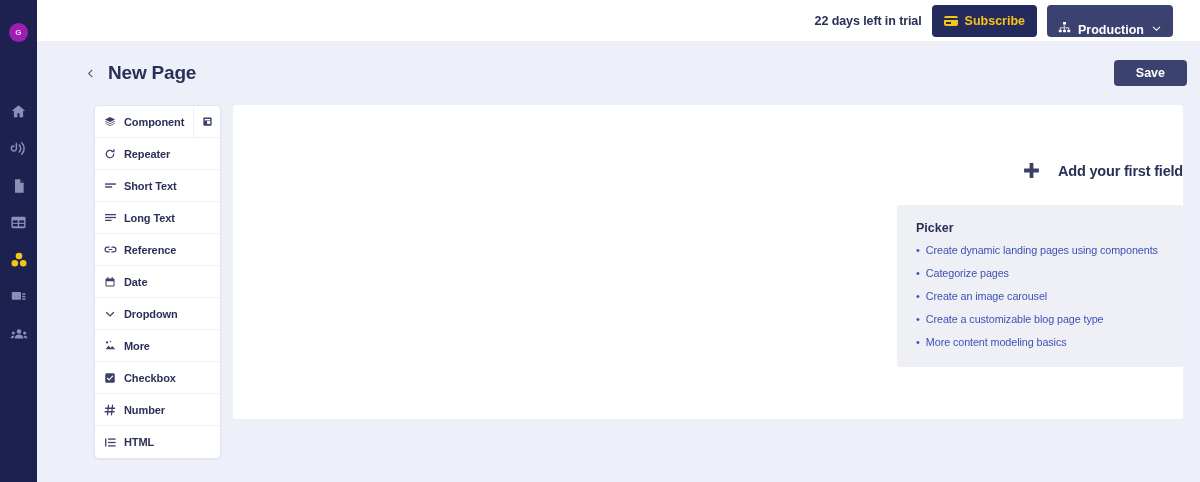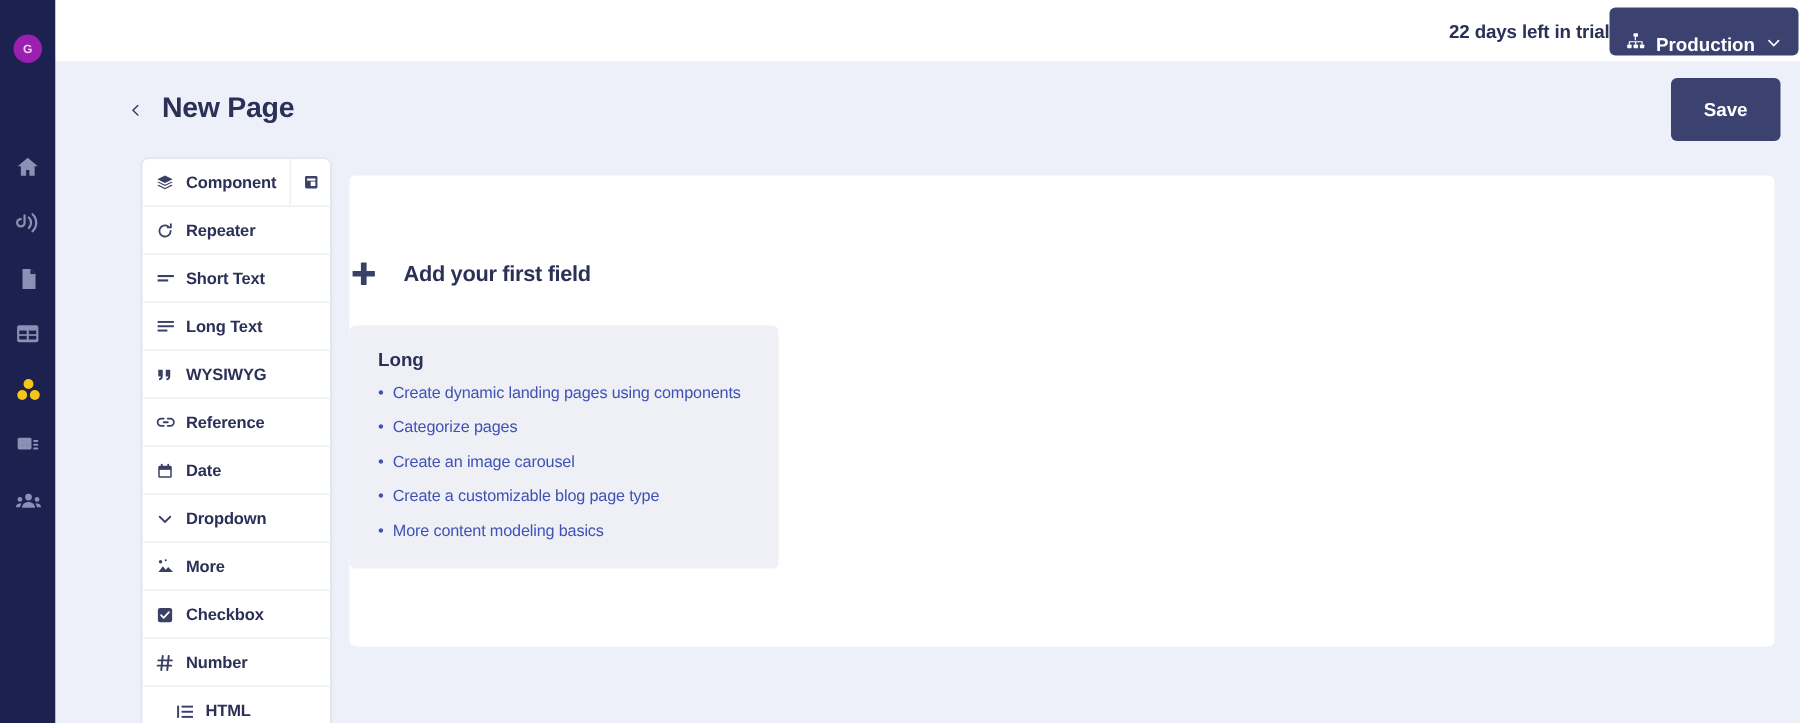--- a/index.html
+++ b/index.html
@@ -37,21 +37,21 @@
   .rail-item svg { display: block; }
   .rail-item.active { color: #f5c518; }
 
   
   .right { flex: 1 1 auto; display: flex; flex-direction: column; min-width: 0; }
 
   
   .topbar {
     height: 41px; background: #ffffff;
     display: flex; align-items: center; justify-content: flex-end;
-    padding-right: 1px; 
+    padding-right: 27px; gap: 10px;
     flex: 0 0 41px;
   }
   .trial-text {
     font-size: 12.5px; font-weight: bold; color: #2b3057; letter-spacing: -.1px;
   }
   .btn-subscribe {
     background: #242a5c; color: #f5c518;
     border: none; border-radius: 4px;
     height: 32px; padding: 0 12px;
     display: flex; align-items: center; gap: 7px;
@@ -83,21 +83,21 @@
     width: 18px; height: 18px; color: #3a4066;
     display: flex; align-items: center; justify-content: center;
     font-size: 15px; cursor: pointer; margin-right: 9px;
   }
   .page-title {
     font-size: 19px; font-weight: bold; color: #2b3057; letter-spacing: -.2px;
   }
   .head-spacer { flex: 1 1 auto; }
   .btn-save {
     background: #3c4270; color: #ffffff; border: none; border-radius: 4px;
-    height: 42px; padding: 0 22px;
+    height: 26px; padding: 0 22px;
     font-size: 12.5px; font-weight: bold;
     font-family: "Liberation Sans", sans-serif;
     cursor: pointer;
   }
 
   
   .work { display: flex; padding: 0 17px 0 57px; gap: 12px; align-items: flex-start; }
 
   
   .palette {
@@ -113,43 +113,42 @@
     display: flex; align-items: center;
     padding: 0 8px;
     border-bottom: 1px solid #eef0f6;
     color: #2b3057;
     font-size: 11px;
     font-weight: bold;
     letter-spacing: -.1px;
     cursor: pointer;
     position: relative;
   }
-  .palette-row:last-child { border-bottom: none; margin-left: 13px; }
+  .palette-row:last-child { border-bottom: none; }
   .palette-row .pico {
     width: 14px; flex: 0 0 14px; margin-right: 7px;
     display: flex; align-items: center; justify-content: center;
     color: #3a4066;
   }
   .palette-row .plabel { white-space: nowrap; }
   .palette-row .row-extra {
     position: absolute; right: 0; top: 0; height: 100%;
     width: 27px; display: flex; align-items: center; justify-content: center;
     border-left: 1px solid #eef0f6;
     color: #3a4066;
   }
 
   
   .canvas {
     flex: 1 1 auto;
     background: #ffffff;
     border-radius: 4px;
     height: 314px;
-    display: flex; flex-direction: column; align-items: flex-start;
+    display: flex; flex-direction: column; align-items: flex-end;
     padding-top: 56px;
-    margin-top: 12px;
   }
   .add-field {
     display: flex; align-items: center; gap: 17px;
     cursor: pointer; margin-bottom: 25px;
   }
   .plus-icon { color: #3a4066; display: flex; }
   .add-field-label {
     font-size: 14.5px; font-weight: bold; color: #2b3057; letter-spacing: -.2px;
   }
   .learn {
@@ -257,20 +256,24 @@
         </span>
       </div>
 
     </div>
   </div>
 
   <div class="right">
 
     <div class="topbar">
       <div class="trial-text">22 days left in trial</div>
+      <button class="btn-subscribe">
+        <span class="card-icon"></span>
+        <span>Subscribe</span>
+      </button>
       <button class="btn-production">
         <span>
           <svg width="13" height="13" viewBox="0 0 24 24" fill="currentColor">
             <rect x="9.2" y="2" width="5.6" height="4.6" rx="1"></rect>
             <rect x="1.5" y="16" width="5.4" height="4.6" rx="1"></rect>
             <rect x="9.3" y="16" width="5.4" height="4.6" rx="1"></rect>
             <rect x="17.1" y="16" width="5.4" height="4.6" rx="1"></rect>
             <path d="M11.5 6.6v4.2M4.2 16v-3.4h15.6V16M11.9 12.6v3.4" stroke="currentColor" stroke-width="1.5" fill="none"></path>
           </svg>
         </span>
@@ -343,29 +346,20 @@
             <span class="pico">
               <svg width="13" height="13" viewBox="0 0 24 24" fill="currentColor">
                   <rect x="2" y="5.5" width="20" height="2.4"></rect>
                   <rect x="2" y="10.8" width="20" height="2.4"></rect>
                   <rect x="2" y="16.1" width="12" height="2.4"></rect>
                 </svg>
             </span>
             <span class="plabel">Long Text</span>
           </div>
 
-          <div class="palette-row">
-            <span class="pico">
-              <svg width="12" height="12" viewBox="0 0 24 24" fill="currentColor">
-                  <path d="M3 5h6v9c0 3-2 5-5 5v-2.6c1.4 0 2.4-1 2.4-2.4H3z"></path>
-                  <path d="M13 5h6v9c0 3-2 5-5 5v-2.6c1.4 0 2.4-1 2.4-2.4H13z"></path>
-                </svg>
-            </span>
-            <span class="plabel">WYSIWYG</span>
-          </div>
 
           <div class="palette-row">
             <span class="pico">
               <svg width="13" height="13" viewBox="0 0 24 24" fill="none" stroke="currentColor" stroke-width="2.2" stroke-linecap="round">
                   <path d="M9.5 7.5H6.5a4.5 4.5 0 0 0 0 9h3"></path>
                   <path d="M14.5 7.5h3a4.5 4.5 0 0 1 0 9h-3"></path>
                   <path d="M9.5 12h5"></path>
                 </svg>
             </span>
             <span class="plabel">Reference</span>
@@ -442,21 +436,21 @@
             <span class="plus-icon">
               <svg width="19" height="19" viewBox="0 0 24 24" fill="currentColor">
                   <rect x="9.6" y="2.6" width="4.8" height="18.8" rx="0.6"></rect>
                   <rect x="2.6" y="9.6" width="18.8" height="4.8" rx="0.6"></rect>
                 </svg>
             </span>
             <span class="add-field-label">Add your first field</span>
           </div>
 
           <div class="learn">
-            <div class="learn-title">Long</div>
+            <div class="learn-title">Picker</div>
             <ul class="learn-list">
               <li>
                 <span class="learn-bullet">•</span>
                 <a class="learn-link" href="#">Create dynamic landing pages using components</a>
               </li>
               <li>
                 <span class="learn-bullet">•</span>
                 <a class="learn-link" href="#">Categorize pages</a>
               </li>
               <li>

